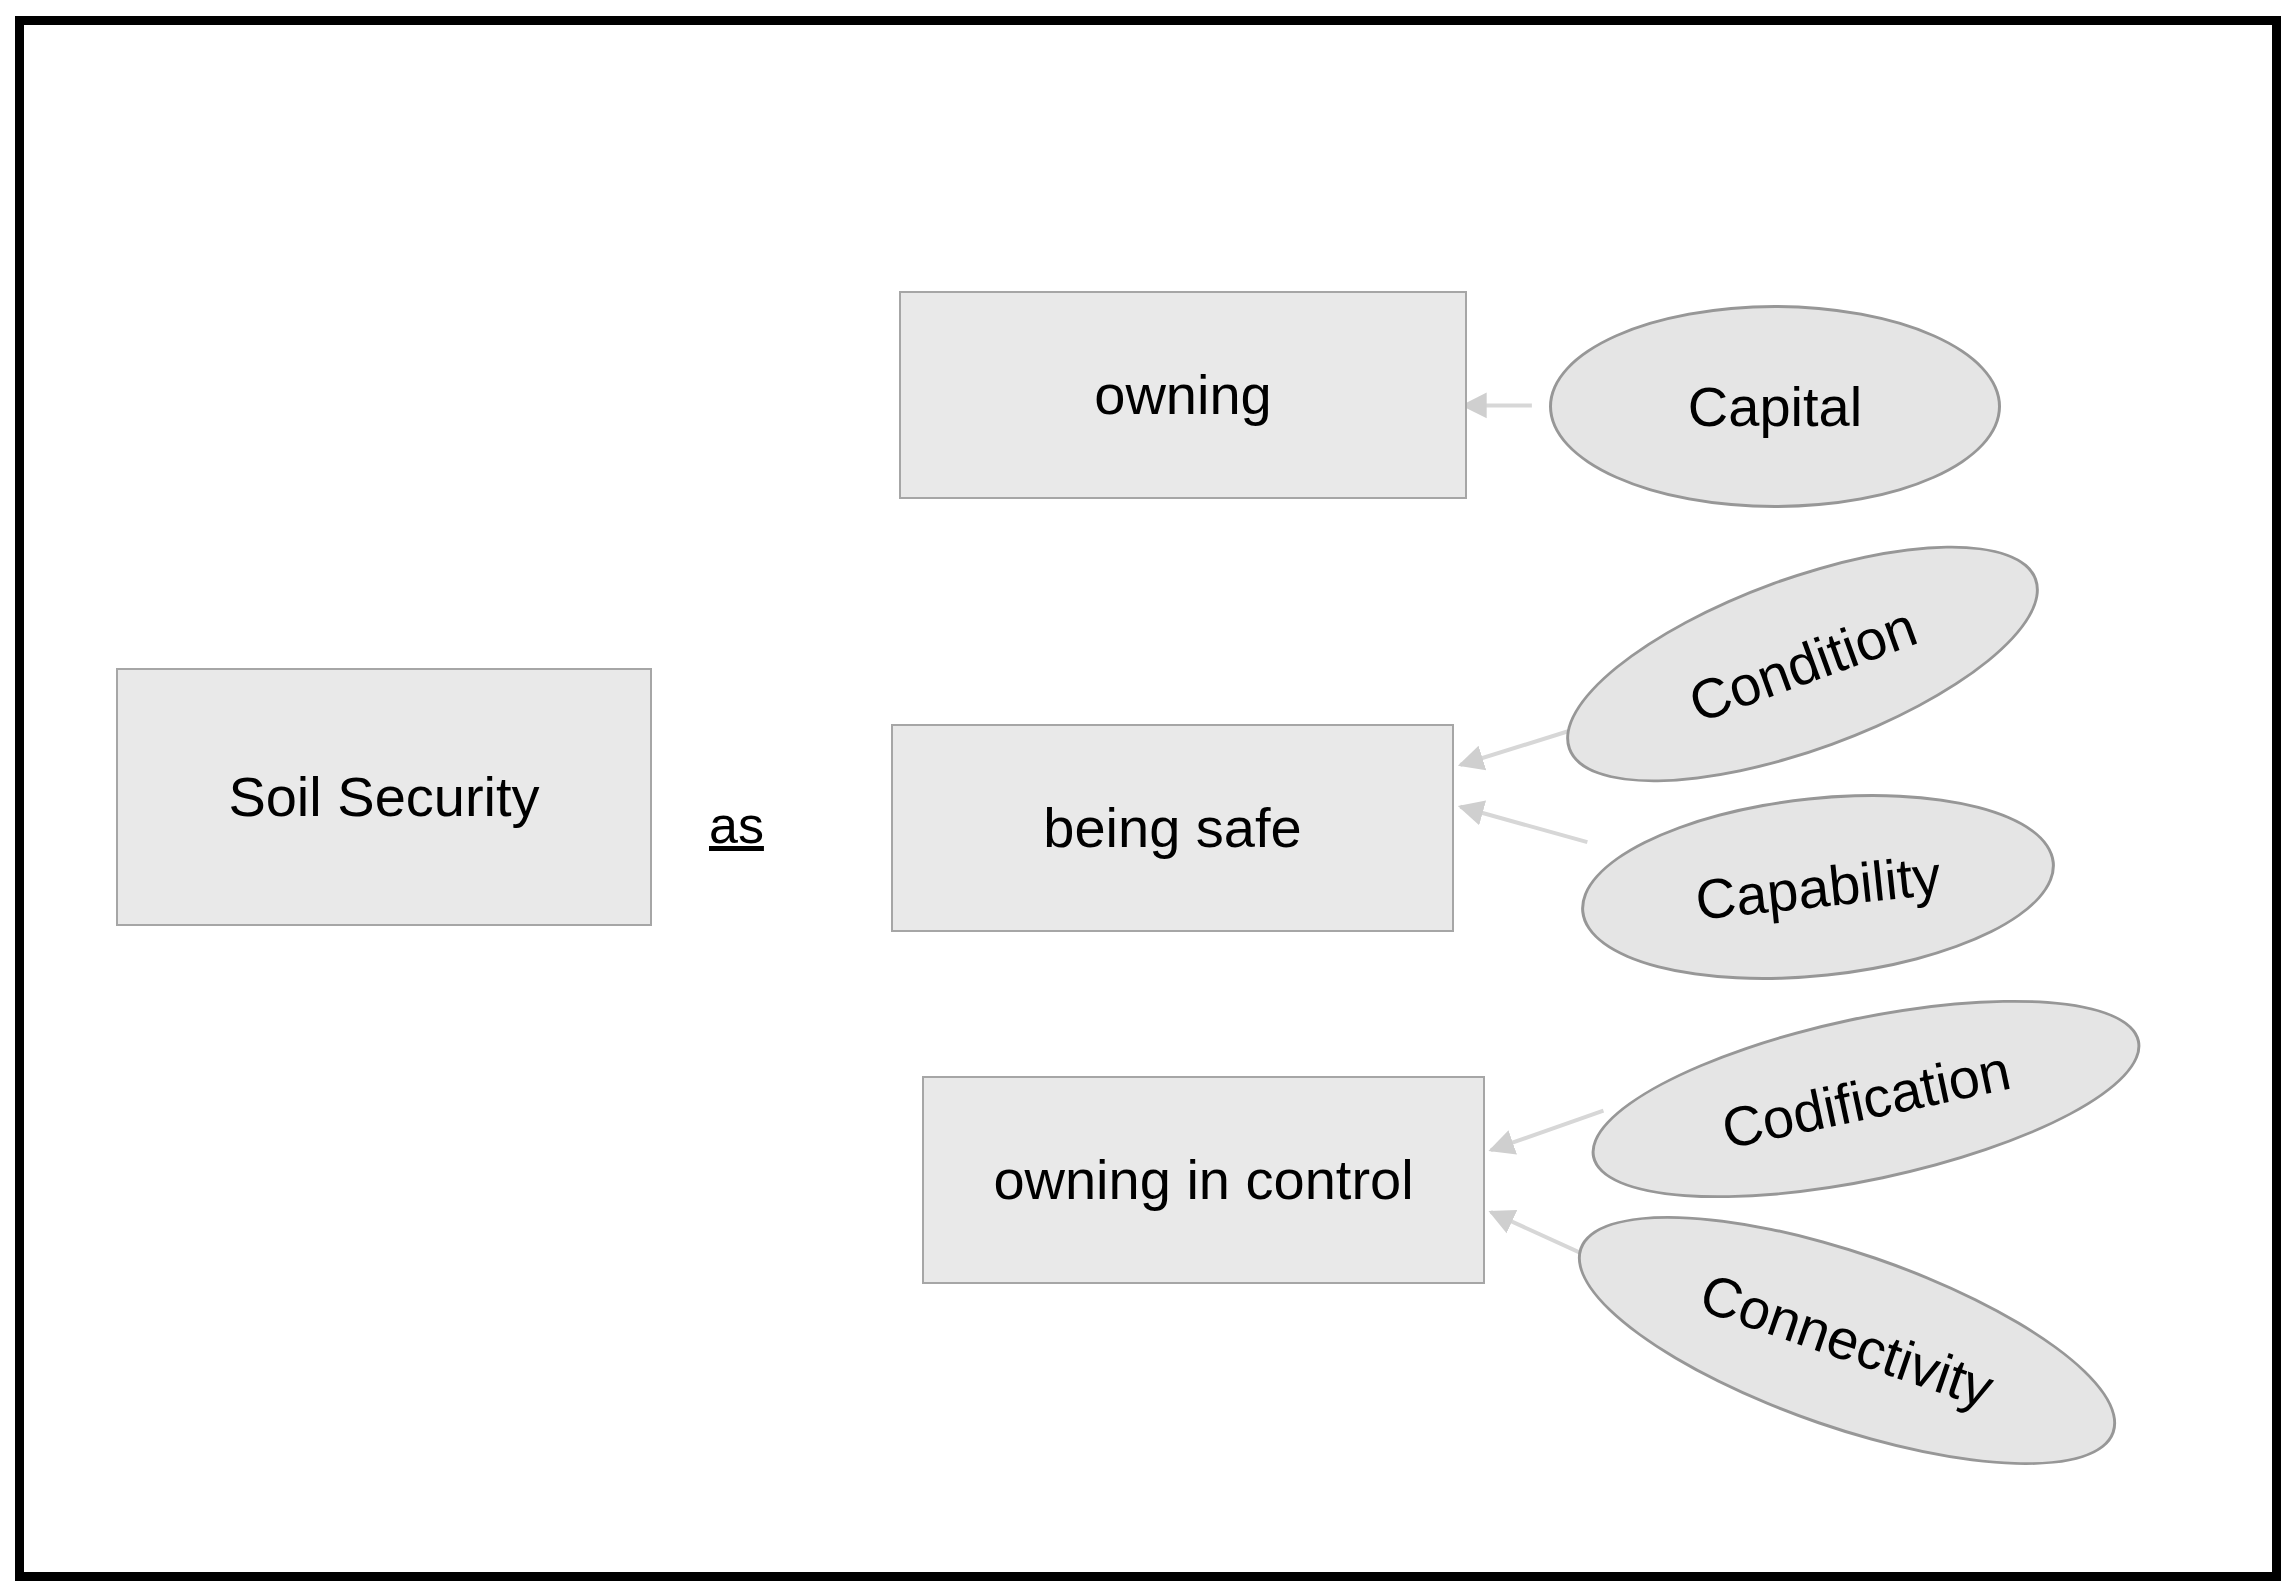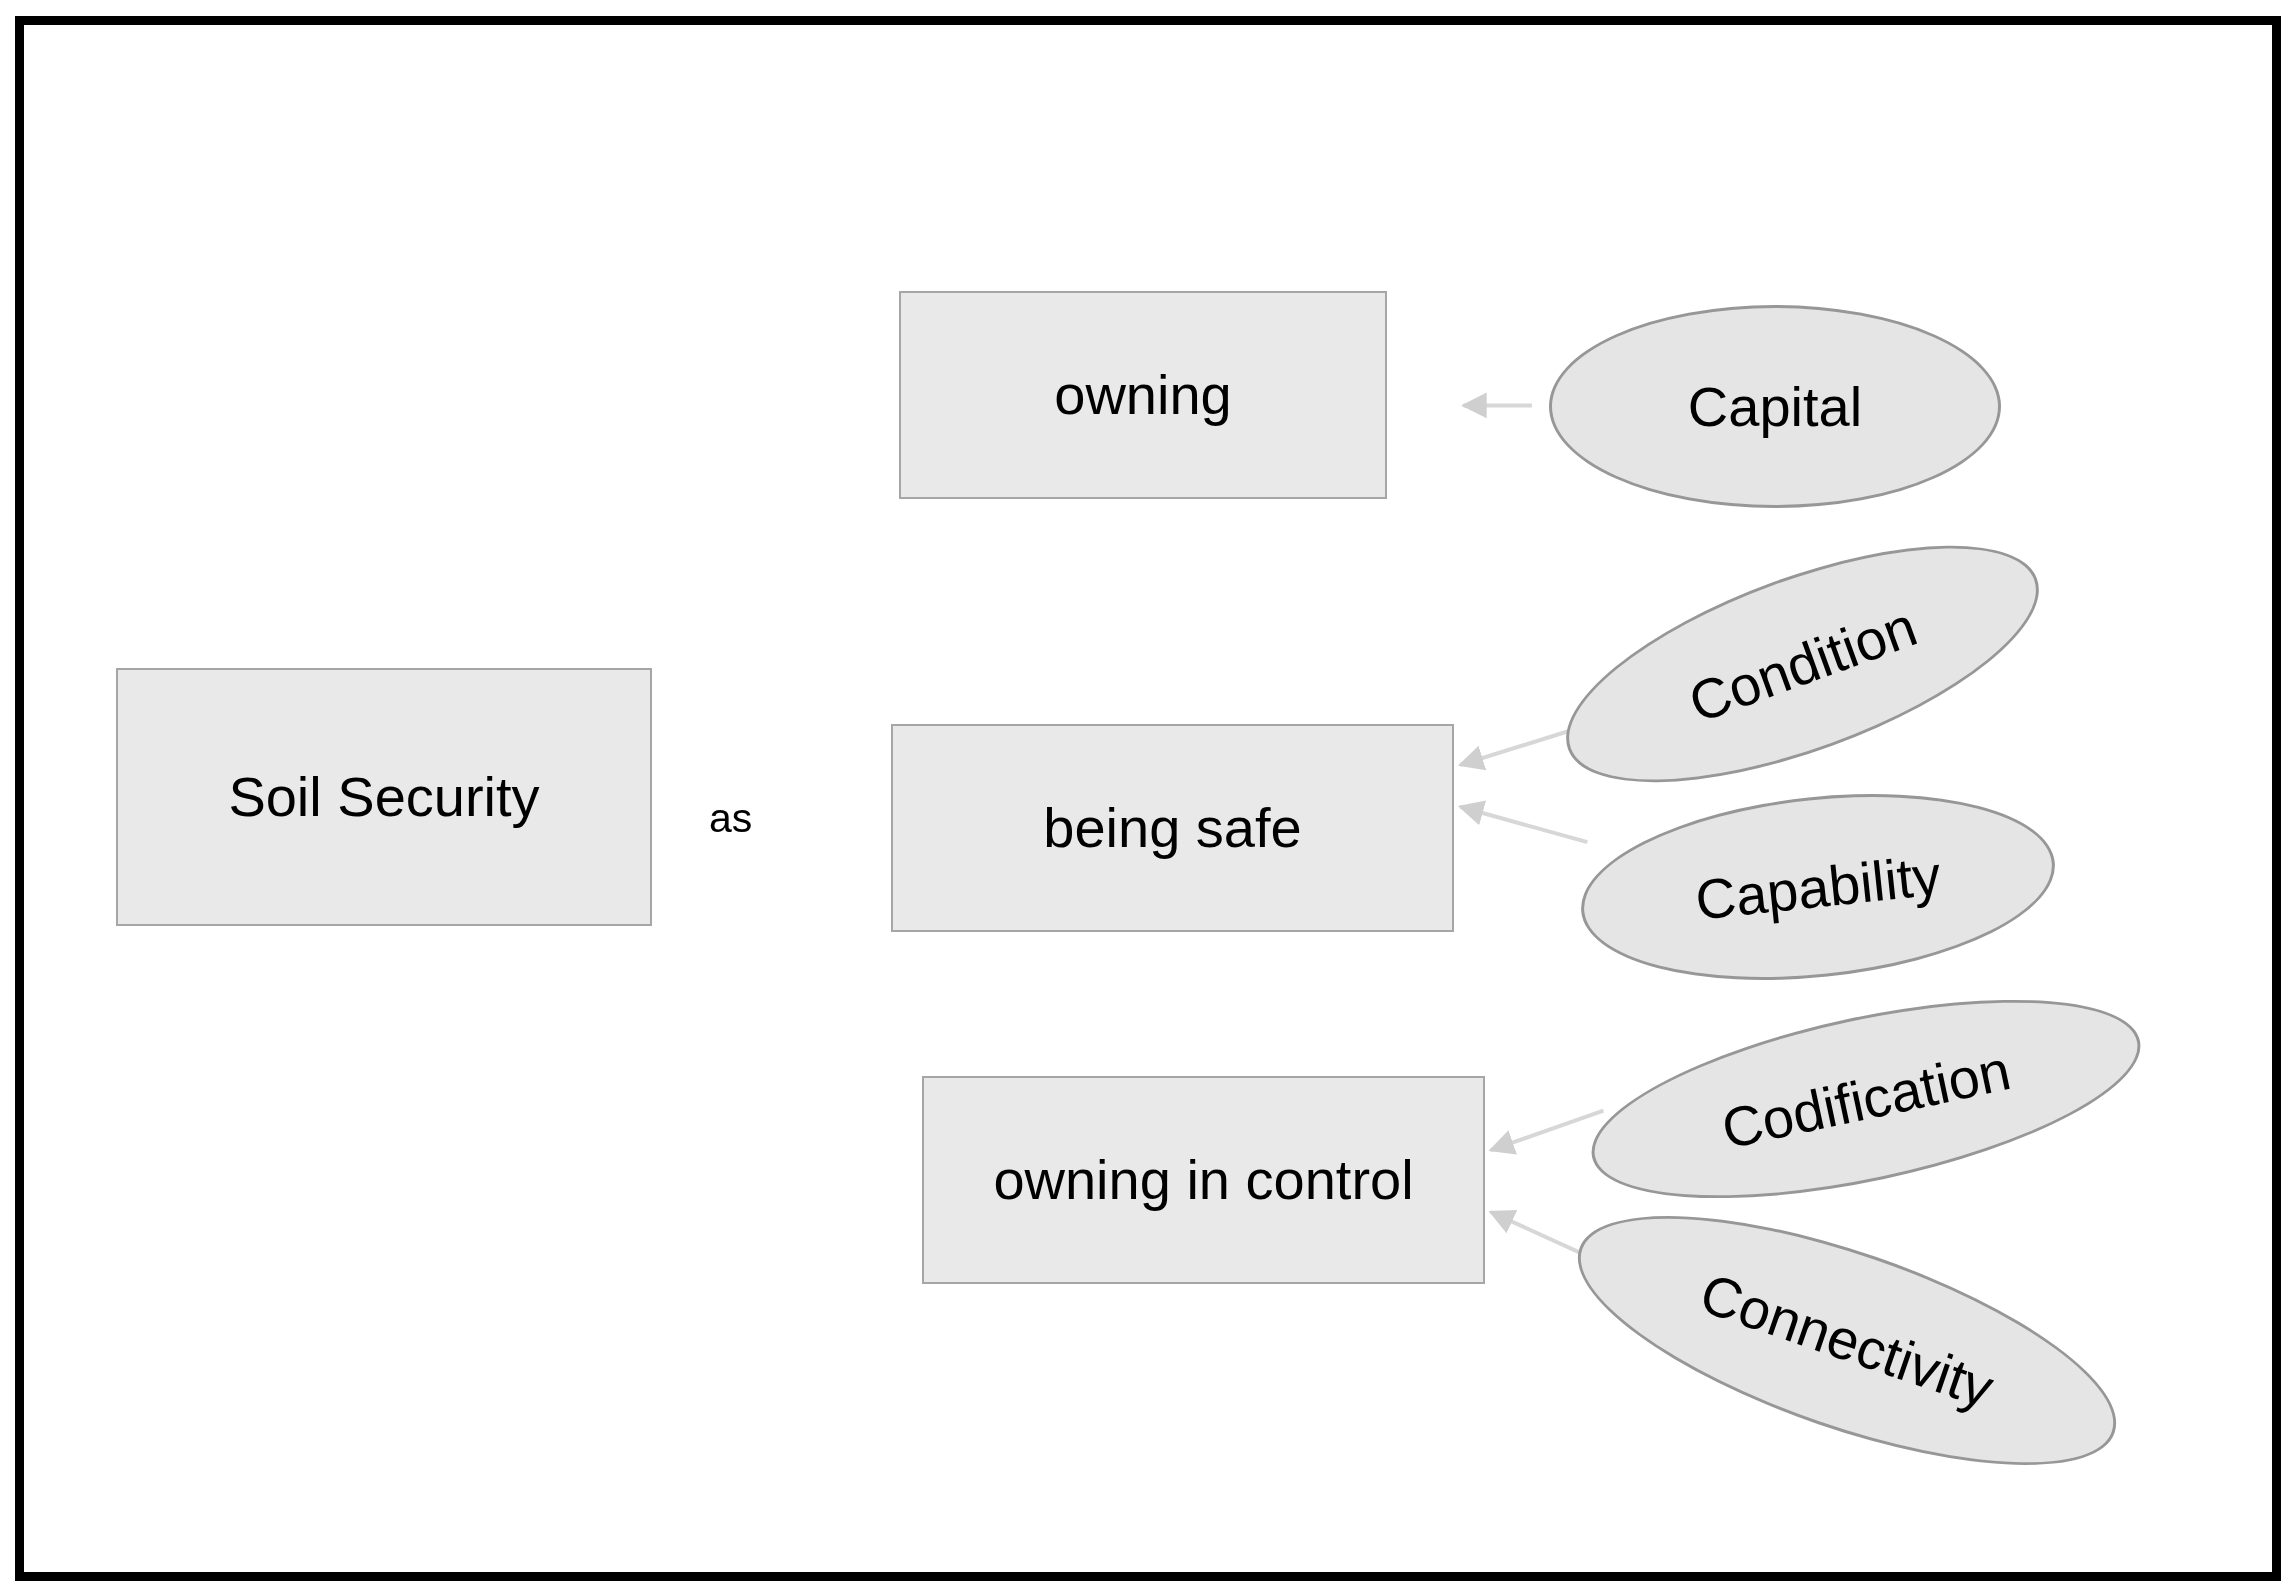--- a/index.html
+++ b/index.html
@@ -50,26 +50,27 @@
     display:flex;align-items:center;justify-content:center;
     text-align:center;
     background:var(--ellipse_fill);
     border:3.2px solid var(--ellipse_border);
     border-radius:50%;
     font-size:56px;
     color:var(--text);
   }
   .connector-word{
     position:absolute;
-    font-size:41px;
+    font-size:52px;
     color:var(--text);
+    text-decoration:underline;
   }
   
   #box-soil{left:116px;top:668px;width:536px;height:258px;}
-  #box-owning{left:899px;top:291px;width:488px;height:208px;}
+  #box-owning{left:899px;top:291px;width:568px;height:208px;}
   #box-safe{left:891px;top:724px;width:563px;height:208px;}
   #box-control{left:922px;top:1076px;width:563px;height:208px;}
   
   #as-word{left:709px;top:795px;}
   
   #el-capital{left:1549px;top:305px;width:452px;height:203px;}
   #el-condition{left:1553px;top:577px;width:499px;height:174px;transform:rotate(-20deg);}
   #el-capability{left:1580px;top:797px;width:476px;height:180px;transform:rotate(-6deg);}
   #el-codification{left:1586px;top:1017px;width:560px;height:164px;transform:rotate(-12deg);}
   #el-connectivity{left:1564px;top:1252px;width:566px;height:177px;transform:rotate(19deg);}

